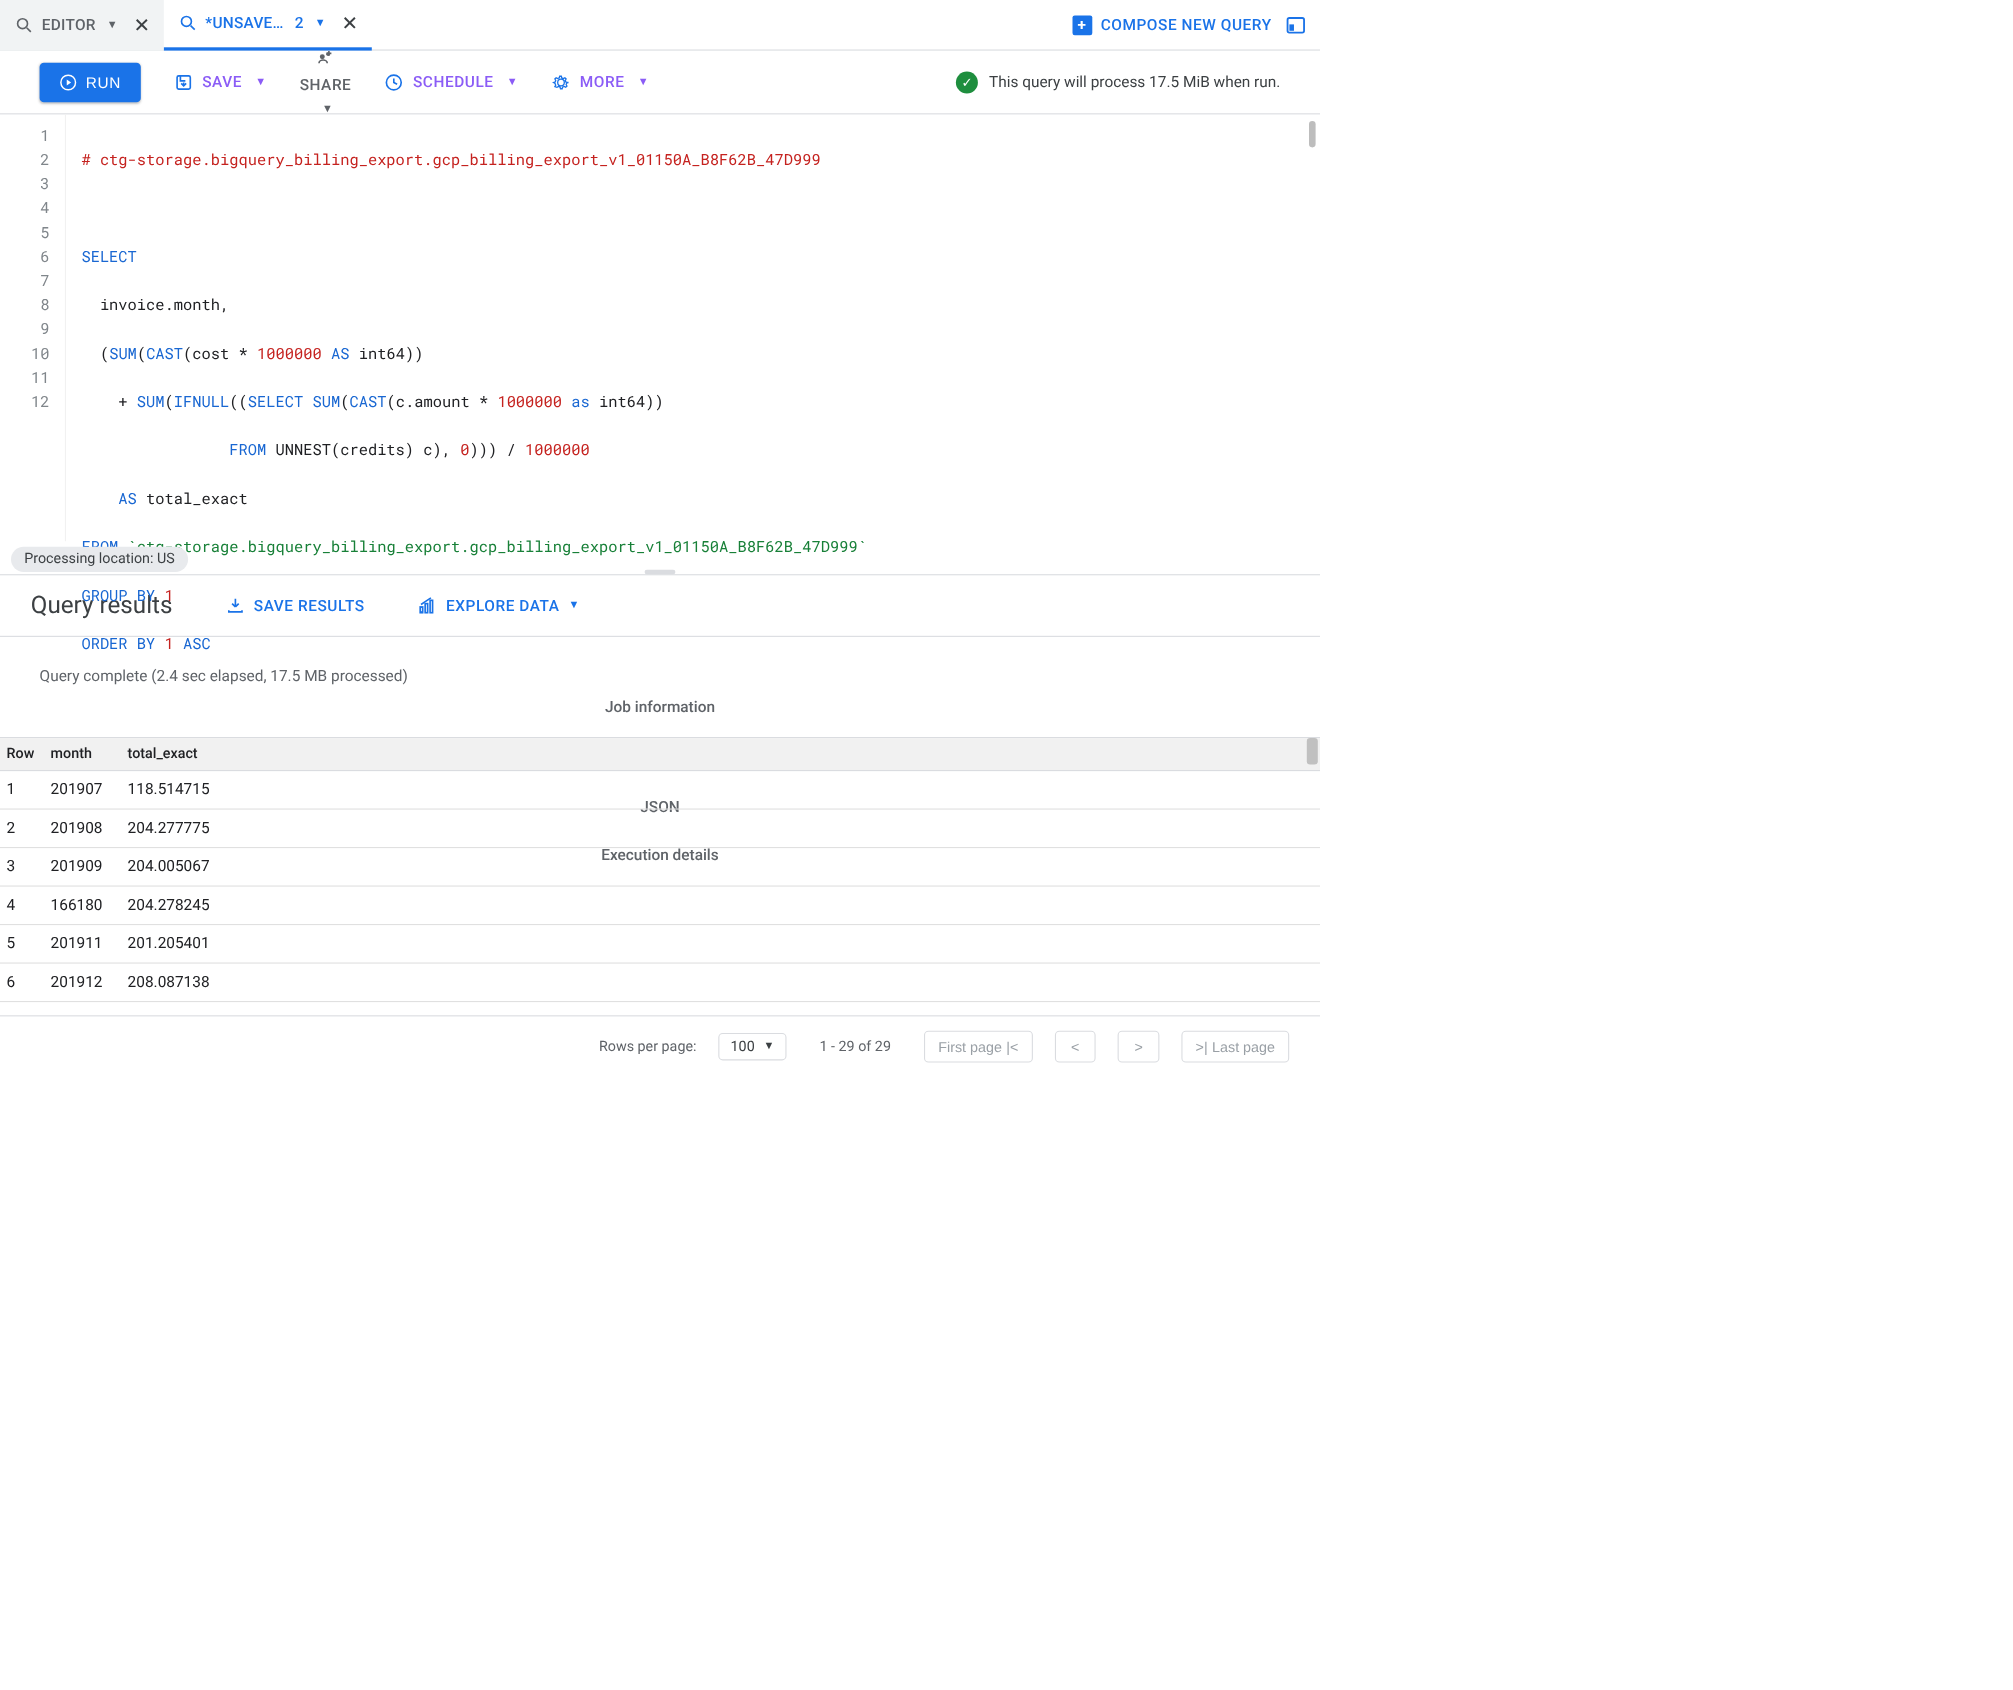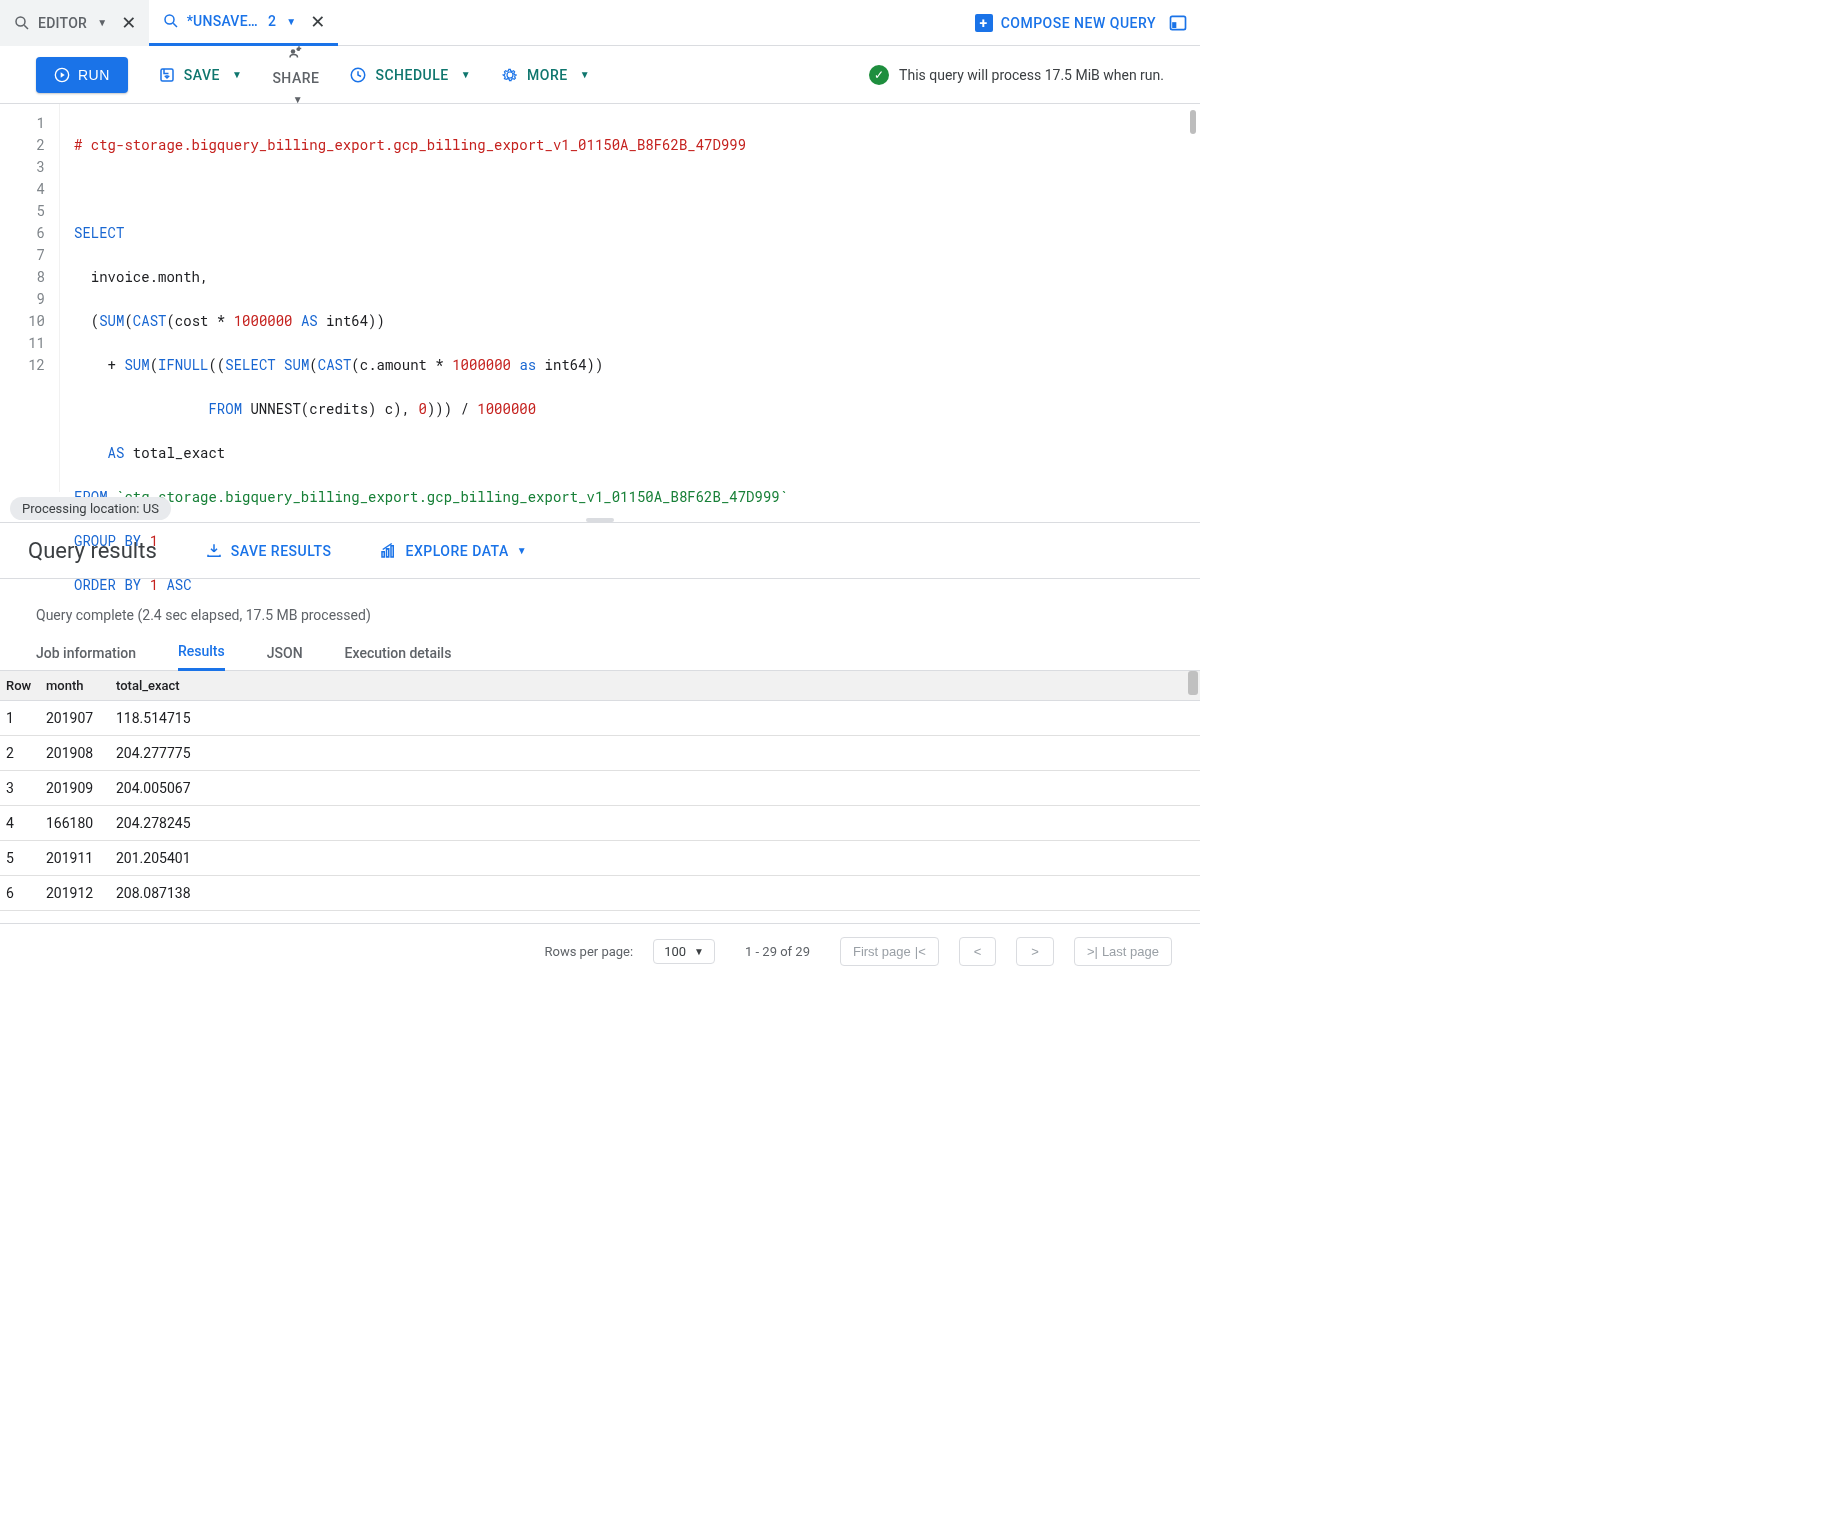--- a/index.html
+++ b/index.html
@@ -118,21 +118,21 @@
       display: flex;
       align-items: center;
       gap: 8px;
       cursor: pointer;
       box-shadow: 0 1px 2px rgba(60,64,67,0.3);
     }
     .toolbar-item {
       display: flex;
       align-items: center;
       gap: 8px;
-      color: #0f766e;
+      color: #8b5cf6;
       font-weight: 500;
       letter-spacing: 0.5px;
       cursor: pointer;
     }
     .toolbar-item.muted { color: #5f6368; }
     .toolbar-item .arrow { font-size: 10px; margin-left: 4px; }
     .status-right {
       margin-left: auto;
       display: flex;
       align-items: center;
@@ -250,25 +250,26 @@
     
     .complete-msg {
       padding: 28px 36px 12px;
       color: #5f6368;
       font-size: 14px;
     }
 
     
     .result-tabs {
       display: flex;
-      gap: 42px;
-      padding: 0 36px;
+      gap: 28px;
+      padding: 0 47px;
       height: 36px;
       align-items: center;
       border-bottom: 1px solid #dadce0;
+      flex-direction: column;
     }
     .result-tab {
       color: #5f6368;
       font-weight: 500;
       cursor: pointer;
       height: 36px;
       display: flex;
       align-items: center;
     }
     .result-tab.active {

